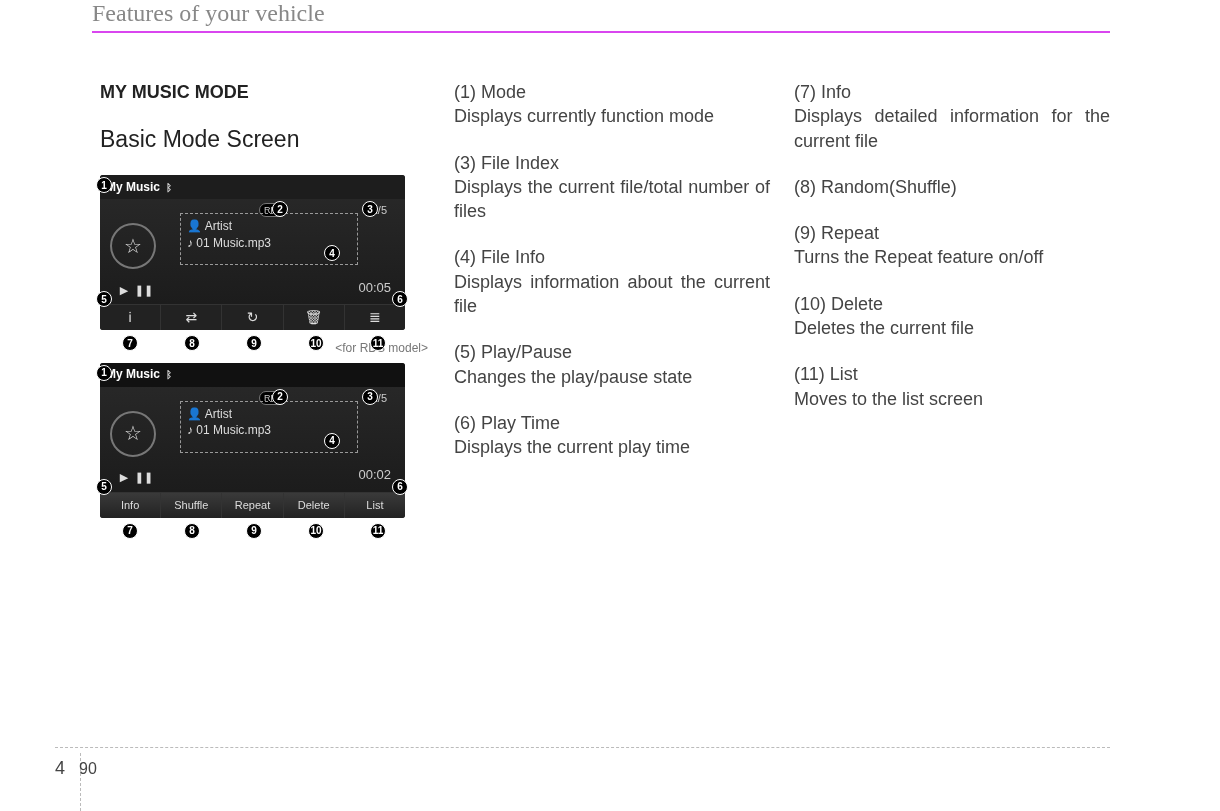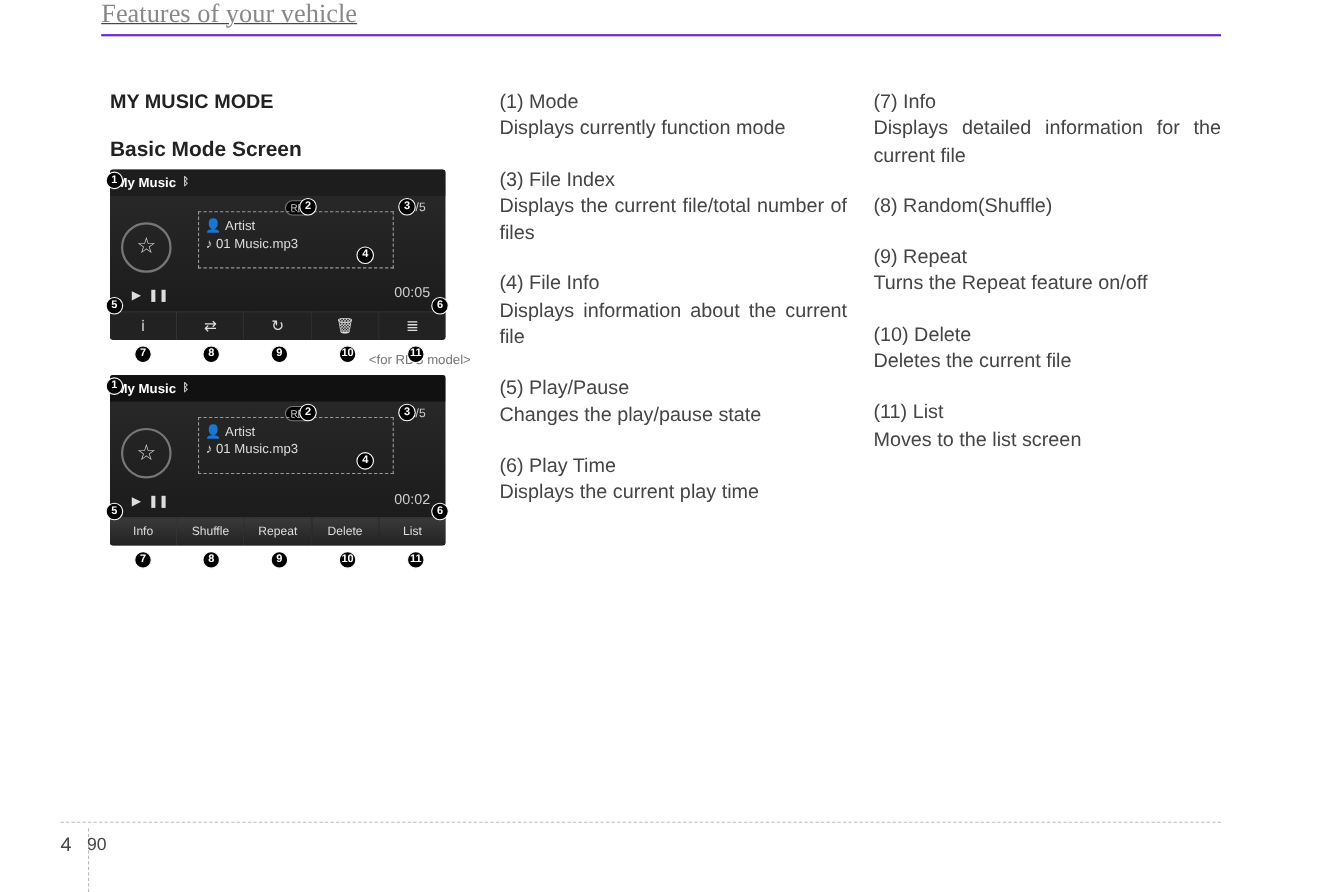--- a/index.html
+++ b/index.html
@@ -1,25 +1,25 @@
 <!DOCTYPE html>
 <html><head>
 <meta charset="utf-8">
 <style>
   * { box-sizing: border-box; margin: 0; padding: 0; }
   html, body { width: 1220px; height: 811px; background: #fff; font-family: Arial, Helvetica, sans-serif; color: #333; }
   .page { position: relative; width: 1220px; height: 811px; }
 
-  .header-bar { position: absolute; left: 92px; right: 110px; top: 0; border-bottom: 2px solid #6d28d9; padding-bottom: 4px; text-decoration: underline; }
+  .header-bar { position: absolute; left: 92px; right: 110px; top: 0; border-bottom: 2px solid #d946ef; padding-bottom: 4px; }
   .header-text { font-size: 24px; color: #888; font-family: "Times New Roman", serif; }
 
   .columns { position: absolute; left: 100px; right: 110px; top: 80px; display: flex; gap: 24px; }
   .col { flex: 1 1 0; font-size: 18px; color: #444; line-height: 1.35; }
   .col h1 { font-size: 18px; font-weight: bold; color: #222; margin-bottom: 20px; }
-  .col h2 { font-size: 19px; font-weight: bold; color: #222; margin-bottom: 4px; }
+  .col h2 { font-size: 23px; font-weight: normal; color: #222; margin-bottom: 20px; }
   .entry { margin-bottom: 22px; }
   .entry .title { }
   .entry .desc { text-align: justify; }
 
   .caption { font-size: 12px; color: #777; text-align: right; margin: 10px 2px 6px 0; }
 
   
   .shot-wrap { position: relative; width: 305px; }
   .shot { position: relative; width: 305px; height: 155px; background: linear-gradient(#2a2a2a,#191919); border-radius: 3px; overflow: hidden; color: #eee; font-family: Arial, sans-serif; }
   .shot .topbar { position:absolute; left:0; right:0; top:0; height:24px; background:#1d1d1d; display:flex; align-items:center; padding:0 6px; font-size:12px; font-weight:bold; color:#fff;}

